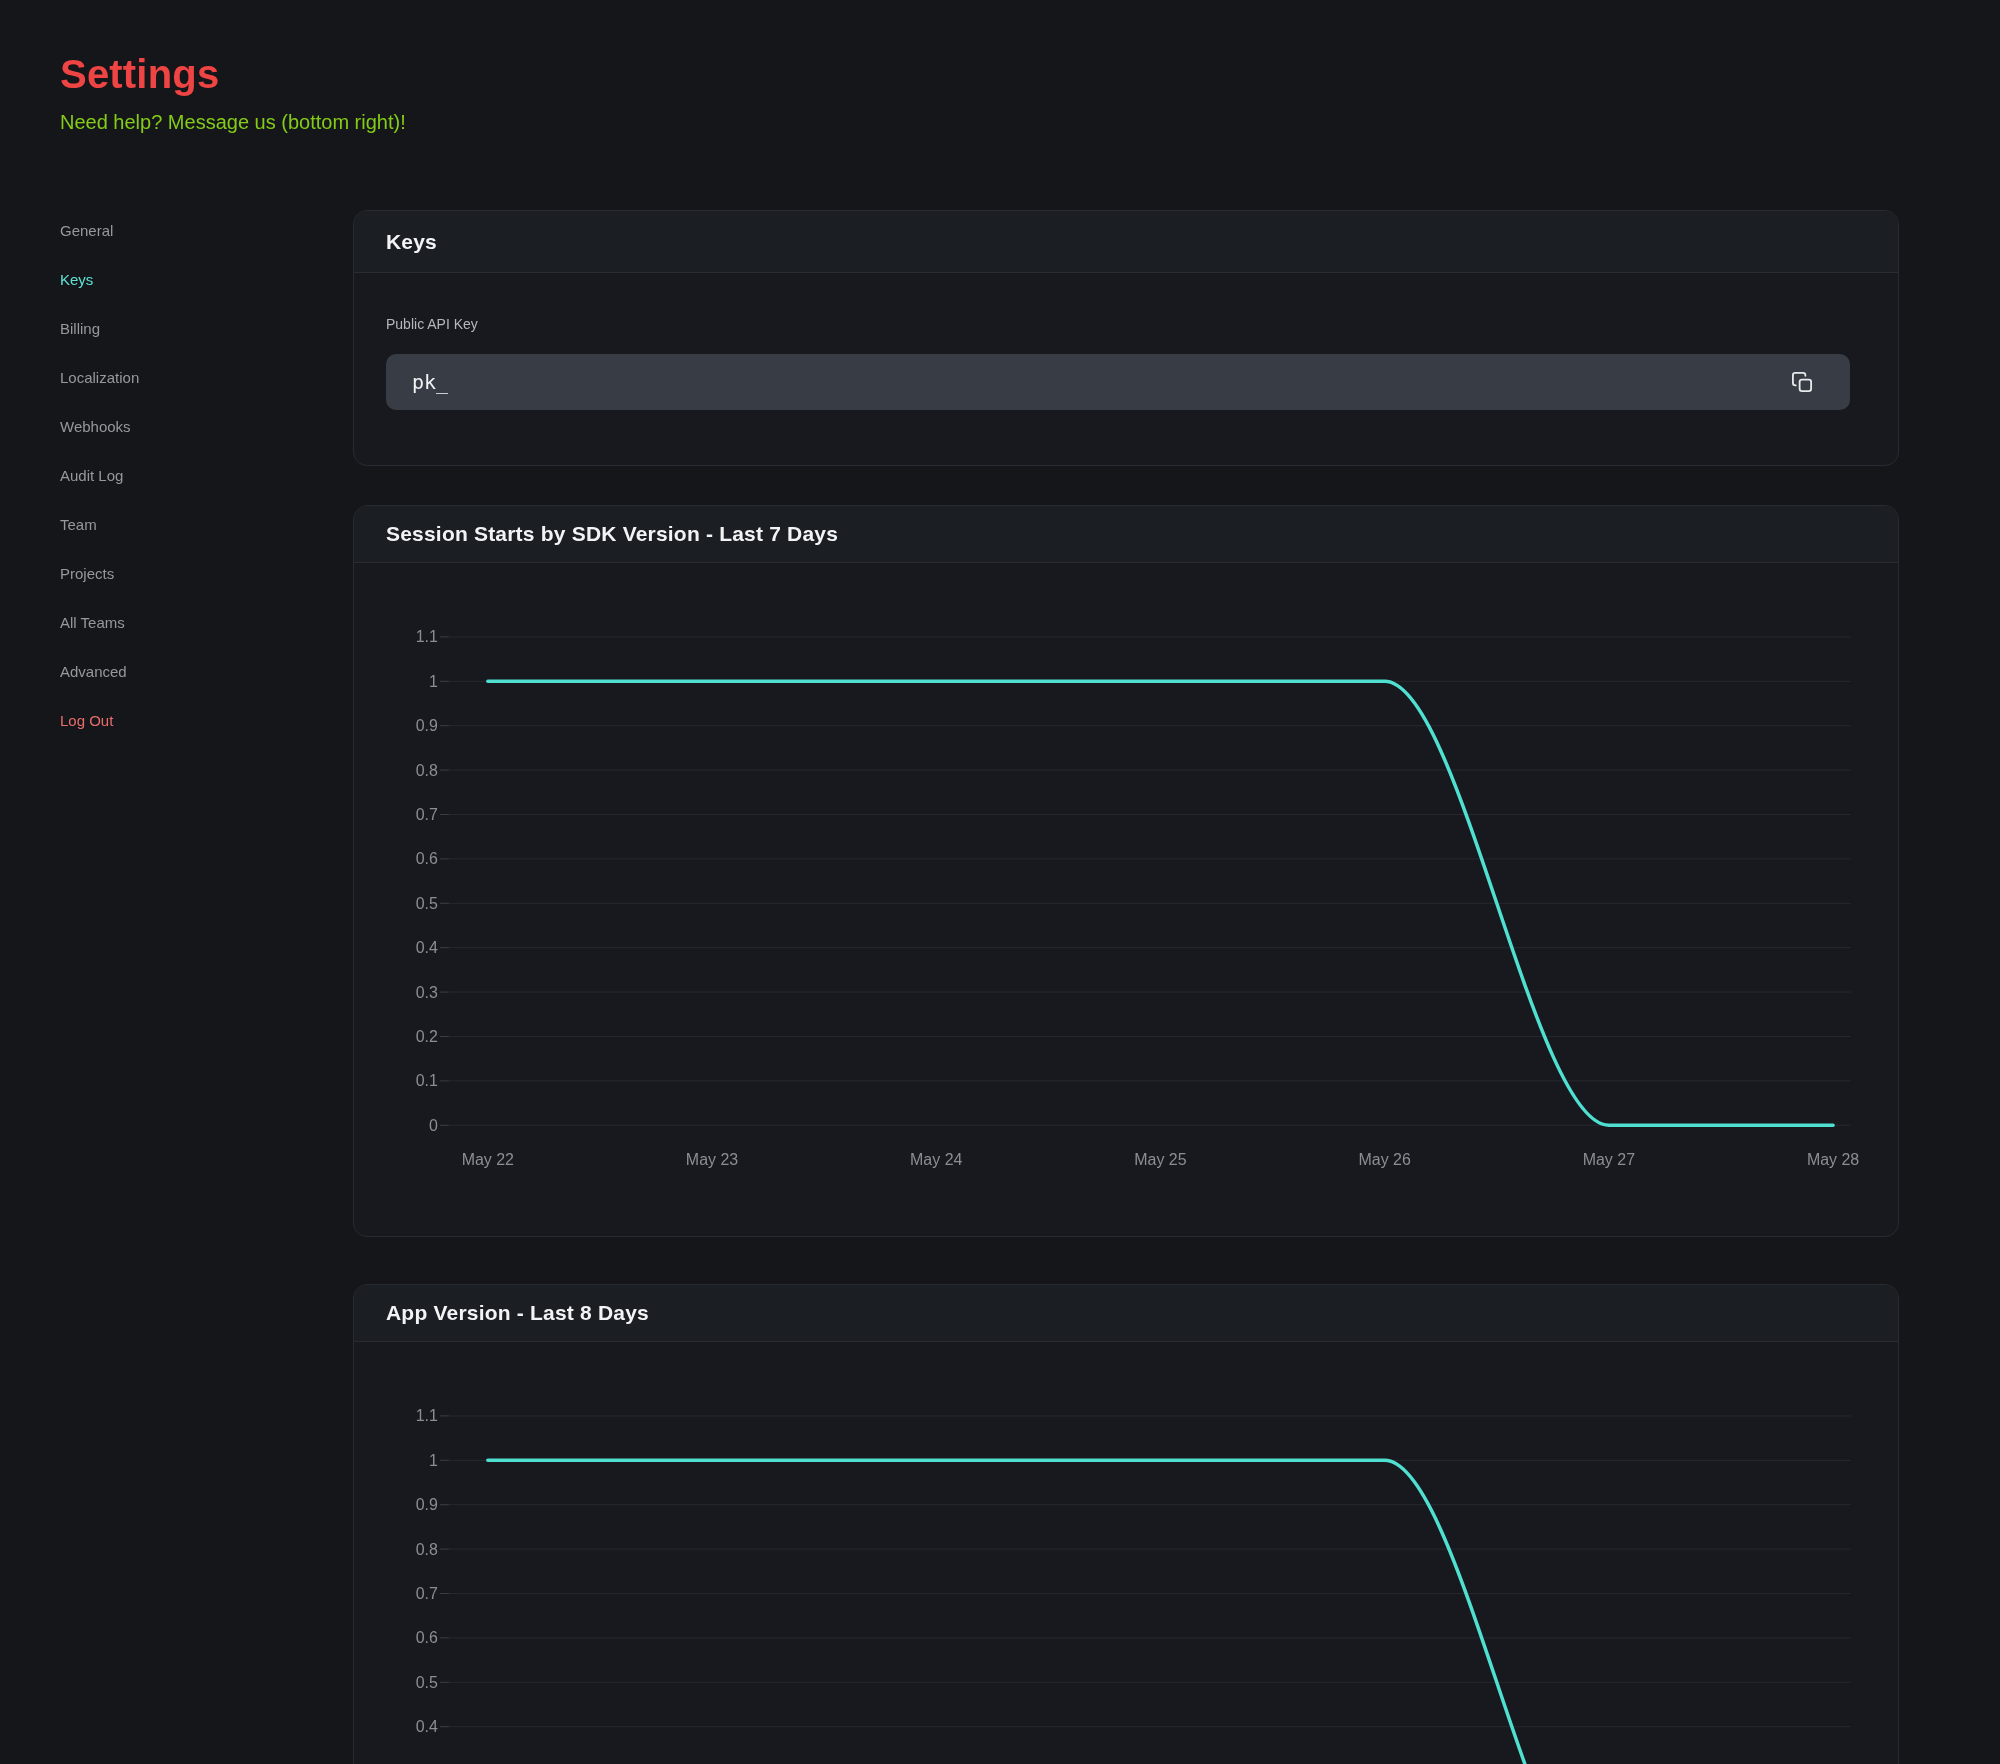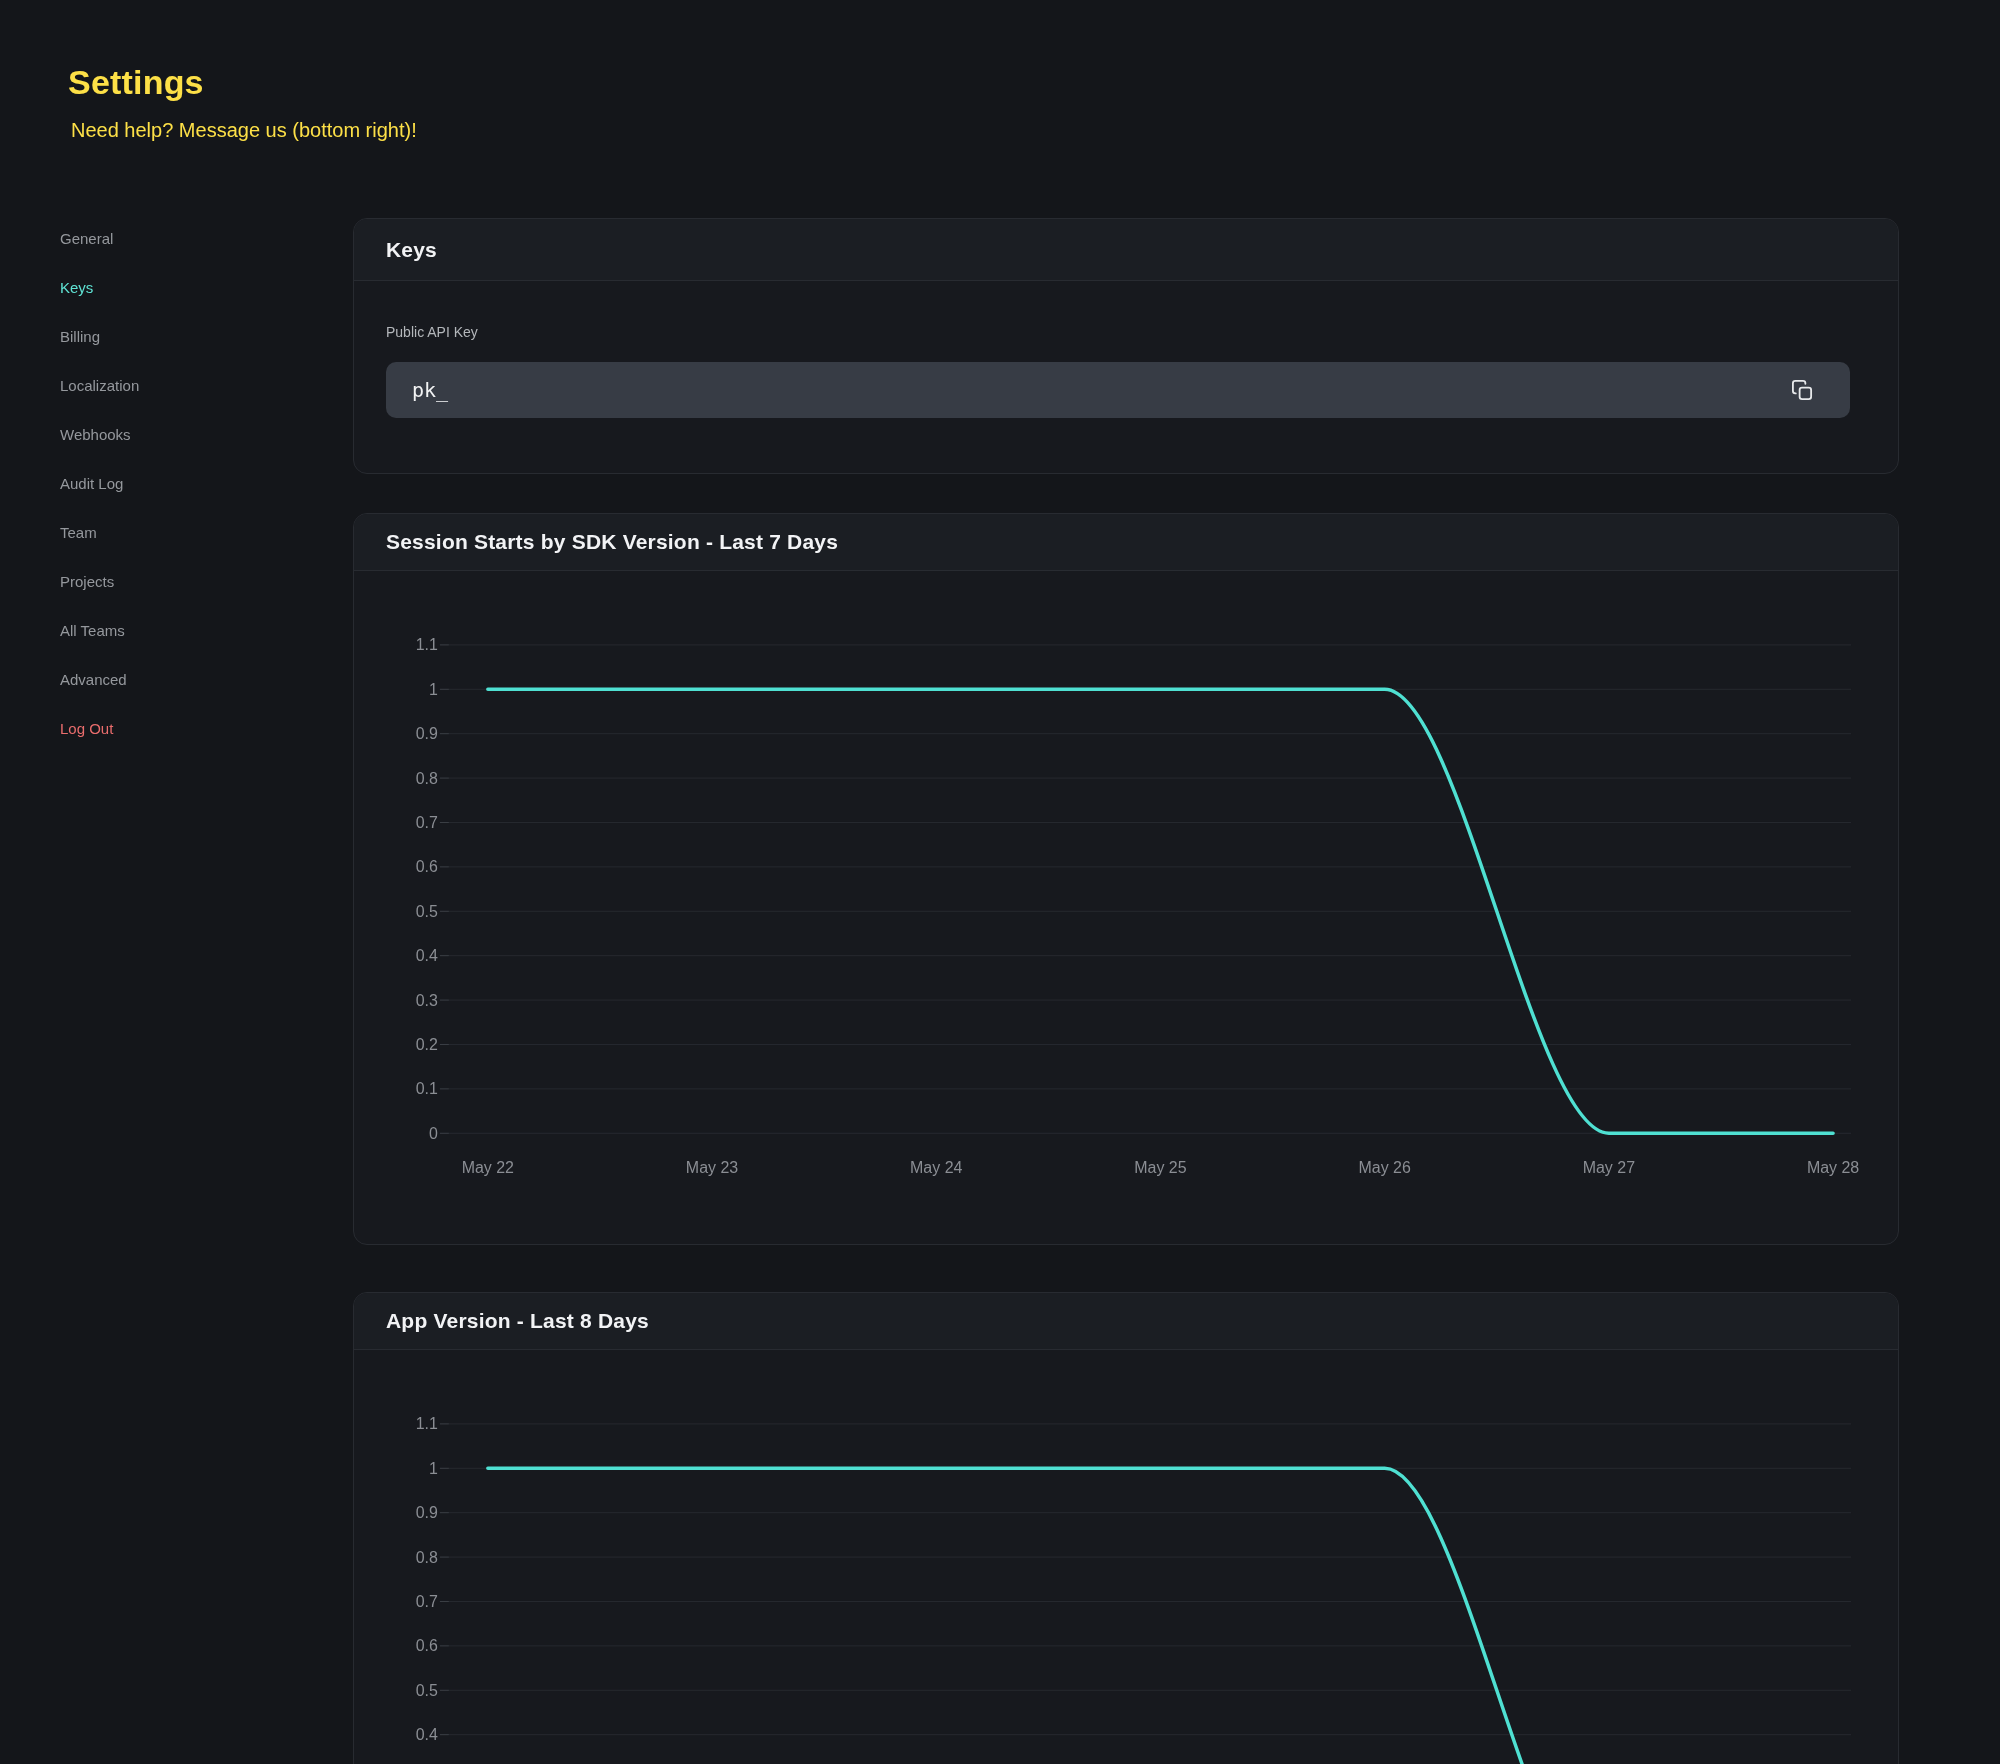--- a/index.html
+++ b/index.html
@@ -3,22 +3,22 @@
 <meta charset="utf-8">
 <style>
   html,body{margin:0;padding:0;background:#101115;}
   .page{
     width:2000px;height:1764px;overflow:hidden;position:relative;
     background:#14161a;
     font-family:"Liberation Sans",sans-serif;
     -webkit-font-smoothing:antialiased;
   }
   .page-header{padding:50px 101px 0 60px;}
-  .page-title{margin:8px;font-size:34px;line-height:48px;font-weight:700;color:#fde047;letter-spacing:.2px;}
-  .page-subtitle{margin:12px 0 0 11px;font-size:20px;line-height:24px;color:#fde047;}
+  .page-title{margin:0;font-size:40px;line-height:48px;font-weight:700;color:#ef4444;letter-spacing:.2px;}
+  .page-subtitle{margin:12px 0 0 0;font-size:20px;line-height:24px;color:#84cc16;}
   .layout{display:flex;align-items:flex-start;padding:0 101px 0 60px;}
   .sidebar{width:293px;flex:0 0 293px;padding-top:72px;display:flex;flex-direction:column;}
   .nav-item{
     display:block;height:49px;line-height:49px;font-size:15px;color:#95989d;
     text-decoration:none;cursor:pointer;white-space:nowrap;
   }
   .nav-item.active{color:#5fe3d4;}
   .nav-item.logout{color:#ea6d6d;}
   .main{flex:1;min-width:0;padding-top:76px;}
   .card{

